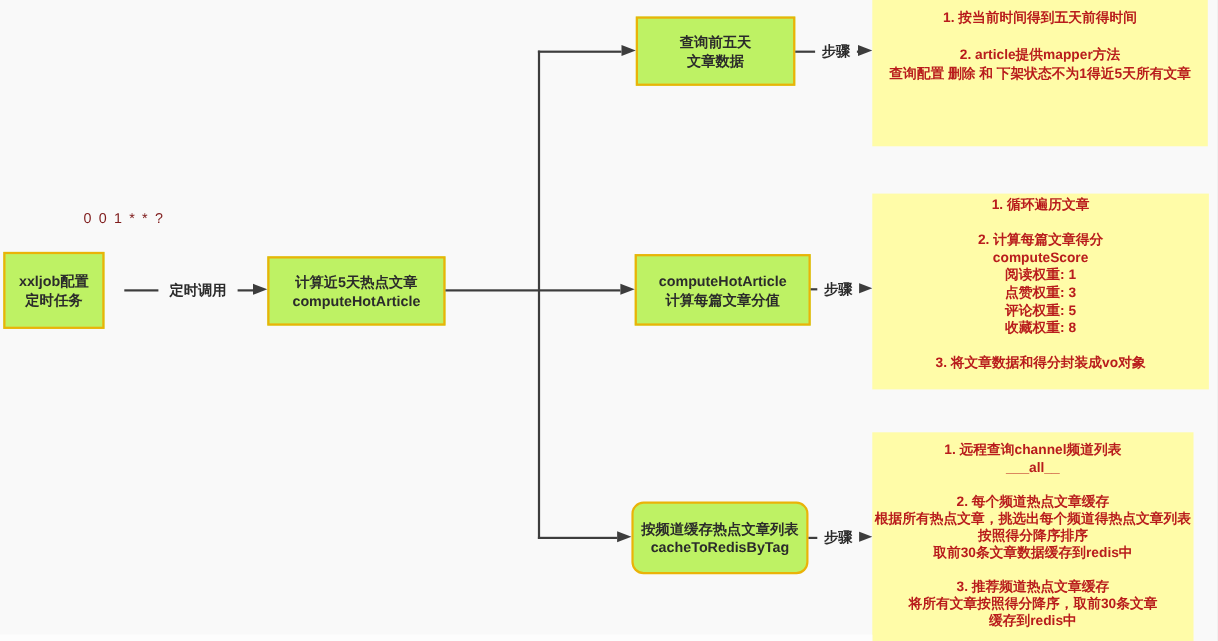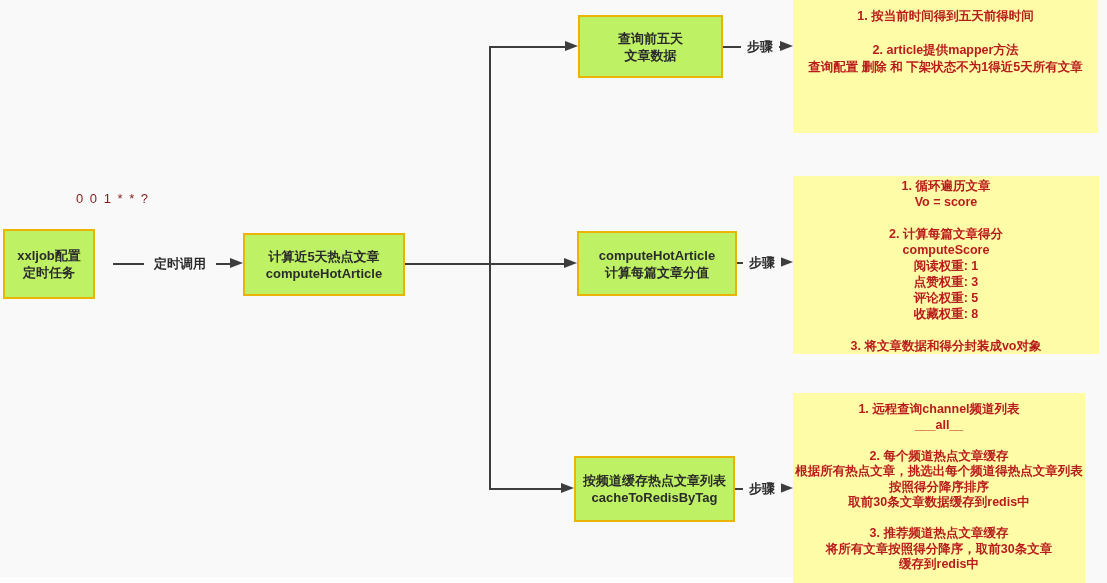--- a/index.html
+++ b/index.html
@@ -41,21 +41,21 @@
   .note-mid .note-line{height:16px;line-height:16px;}
   .note-bot{left:793px;top:393px;width:292px;height:190px;padding-top:9px;}
   .note-bot .note-line{height:15.5px;line-height:15.5px;}
   .edge-strip{position:absolute;background:#fdfdfd;}
 
   
   .n-xxljob {left:3px;  top:229px;width:92px;height:70px;}
   .n-compute{left:243px;top:233px;width:162px;height:63px;}
   .n-query  {left:578px;top:15px; width:145px;height:63px;}
   .n-score  {left:577px;top:231px;width:160px;height:65px;}
-  .n-cache  {left:574px;top:456px;width:161px;height:66px;}
+  .n-cache  {left:574px;top:456px;width:161px;height:66px;border-radius:11px;}
 </style>
 </head>
 <body>
 
 <div class="canvas">
 
   <div class="cron">0 0 1 * * ?</div>
 
   <div class="node n-xxljob">
     <div>xxljob配置</div>
@@ -111,21 +111,20 @@
 
   <div class="note note-top">
     <div class="note-line">1. 按当前时间得到五天前得时间</div>
     <div class="note-line"></div>
     <div class="note-line">2. article提供mapper方法</div>
     <div class="note-line">查询配置 删除 和 下架状态不为1得近5天所有文章</div>
   </div>
 
   <div class="note note-mid">
     <div class="note-line">1. 循环遍历文章</div>
-    <div class="note-line">Vo  = score</div>
     <div class="note-line"></div>
     <div class="note-line">2. 计算每篇文章得分</div>
     <div class="note-line">computeScore</div>
     <div class="note-line">阅读权重: 1</div>
     <div class="note-line">点赞权重: 3</div>
     <div class="note-line">评论权重: 5</div>
     <div class="note-line">收藏权重: 8</div>
     <div class="note-line"></div>
     <div class="note-line">3. 将文章数据和得分封装成vo对象</div>
   </div>

